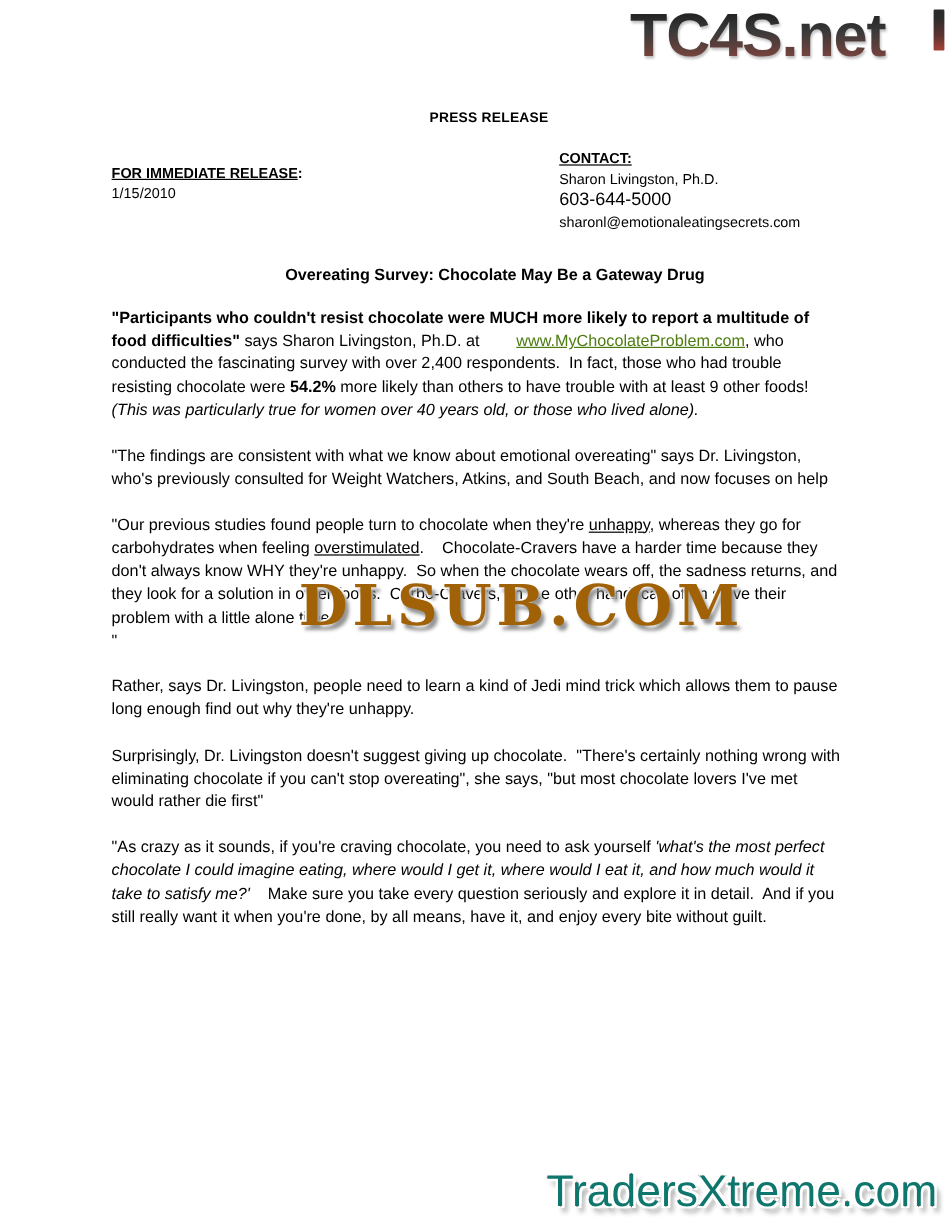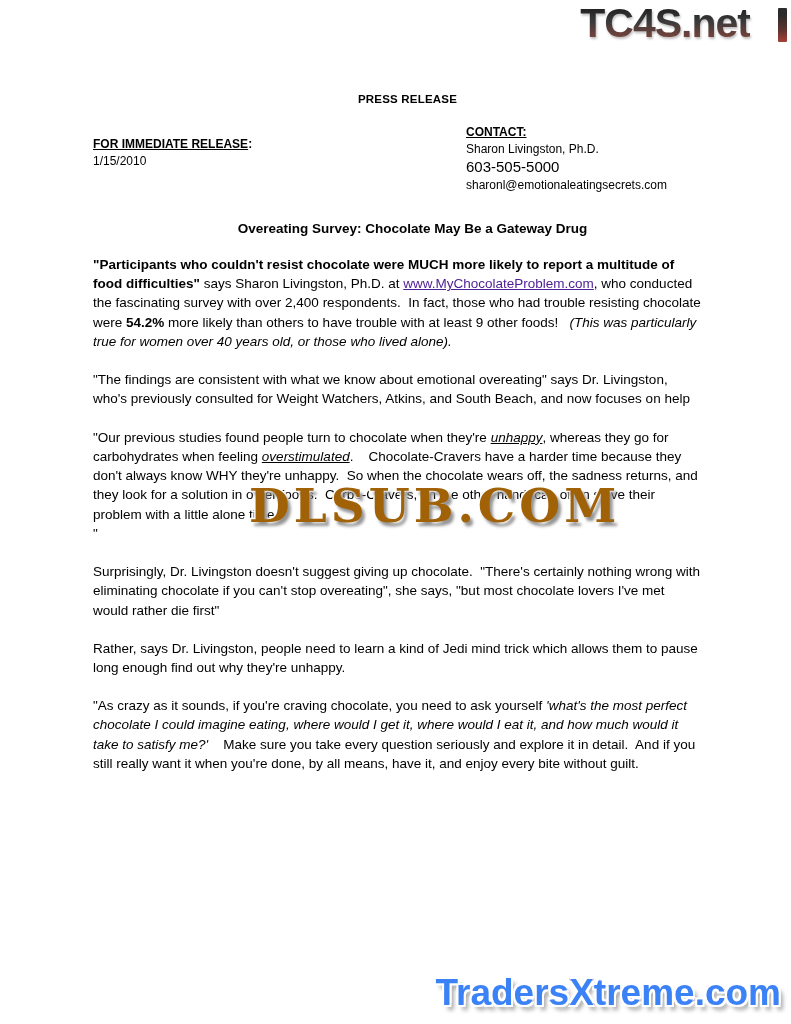--- a/index.html
+++ b/index.html
@@ -6,22 +6,22 @@
   .page{
     position:relative;
     width:791px;height:1024px;
     background:#ffffff;
     font-family:"Liberation Sans", sans-serif;
     color:#000;
     overflow:hidden;
   }
   
   .top-logo{
-    position:absolute; top:0px; right:41px;
-    font-size:41px; font-weight:bold; letter-spacing:-1px;
+    position:absolute; top:0px; right:53px;
+    font-size:51px; font-weight:bold; letter-spacing:-1px;
     background:linear-gradient(180deg,#1f1f1f 15%,#3a3a3a 45%,#6e423c 75%,#8a5047 95%);
     -webkit-background-clip:text; background-clip:text; color:transparent;
     filter:drop-shadow(1px 2px 1px rgba(0,0,0,0.25));
     text-align:right;
   }
   .top-red-bar{
     position:absolute; top:8px; left:778px; width:9px; height:34px;
     background:linear-gradient(180deg,#2c2c2c 20%,#5e342f 65%,#9c4036 95%);
     border-radius:1px;
   }
@@ -46,37 +46,37 @@
     text-align:center; font-size:13.5px; font-weight:bold;
   }
   .body{
     position:absolute; left:93px; top:255px; width:610px;
     font-size:13.5px; line-height:1.425;
   }
   .para{ margin:0 0 19px 0; white-space:pre-wrap; }
   .rt-normal{}
   .rt-bold{ font-weight:bold; }
   .rt-italic{ font-style:italic; }
-  .rt-italic-underline{ font-style:italic; text-decoration:underline; }
-  .rt-link{ color:#4c1d95; text-decoration:underline; cursor:pointer; }
+  .rt-italic-underline{ text-decoration:underline; }
+  .rt-link{ color:#4d7c0f; text-decoration:underline; cursor:pointer;margin-left:27px; }
   
   .watermark{
     position:absolute; left:249px; top:478px;
     font-family:"DejaVu Serif", serif;
     font-size:47px; font-weight:bold; letter-spacing:4px;
     color:#a16207;
     -webkit-text-stroke:3px #ffffff;
     paint-order:stroke fill;
     text-shadow:3px 4px 3px rgba(130,130,130,0.85);
   }
   
   .bottom-logo{
     position:absolute; top:972px; right:10px;
-    font-size:37px; font-weight:bold; letter-spacing:0px;
-    color:#3b82f6;
+    font-size:37px; font-weight:normal; letter-spacing:0px;
+    color:#0f766e;
     -webkit-text-stroke:1.5px #8f2326;
     paint-order:stroke fill;
     text-shadow:
       -2px -2px 0 #ffffff, 2px -2px 0 #ffffff,
       -2px  2px 0 #ffffff, 2px  2px 0 #ffffff,
        4px  5px 4px rgba(150,150,150,0.9);
   }
 </style>
 </head>
 <body>
@@ -89,32 +89,32 @@
   <div class="press-label">PRESS RELEASE</div>
 
   <div class="release-block">
     <div class="line1"><span class="u">FOR IMMEDIATE RELEASE</span><span class="b">:</span></div>
     <div class="release-date">1/15/2010</div>
   </div>
 
   <div class="contact-block">
     <div class="contact-label">CONTACT:</div>
     <div class="contact-name">Sharon Livingston, Ph.D.</div>
-    <div class="contact-phone">603-505-5000</div>
+    <div class="contact-phone">603-644-5000</div>
     <div class="contact-email">sharonl@emotionaleatingsecrets.com</div>
   </div>
 
   <h1 class="title">Overeating Survey: Chocolate May Be a Gateway Drug</h1>
 
   <div class="body">
     <p class="para"><span class="rt-bold">"Participants who couldn't resist chocolate were MUCH more likely to report a multitude of food difficulties"</span><span class="rt-normal"> says Sharon Livingston, Ph.D. at </span><a class="rt-link" href="#">www.MyChocolateProblem.com</a><span class="rt-normal">, who conducted the fascinating survey with over 2,400 respondents.  In fact, those who had trouble resisting chocolate were </span><span class="rt-bold">54.2%</span><span class="rt-normal"> more likely than others to have trouble with at least 9 other foods!   </span><span class="rt-italic">(This was particularly true for women over 40 years old, or those who lived alone).</span></p>
     <p class="para"><span class="rt-normal">"The findings are consistent with what we know about emotional overeating" says Dr. Livingston, who's previously consulted for Weight Watchers, Atkins, and South Beach, and now focuses on help</span></p>
     <p class="para"><span class="rt-normal">"Our previous studies found people turn to chocolate when they're </span><span class="rt-italic-underline">unhappy</span><span class="rt-normal">, whereas they go for carbohydrates when feeling </span><span class="rt-italic-underline">overstimulated</span><span class="rt-normal">.    Chocolate-Cravers have a harder time because they don't always know WHY they're unhappy.  So when the chocolate wears off, the sadness returns, and they look for a solution in other foods.  Carbo-Cravers, on the other hand, can often solve their problem with a little alone time. </span><br><span class="rt-normal">"</span></p>
+    <p class="para"><span class="rt-normal">Rather, says Dr. Livingston, people need to learn a kind of Jedi mind trick which allows them to pause long enough find out why they're unhappy.</span></p>
     <p class="para"><span class="rt-normal">Surprisingly, Dr. Livingston doesn't suggest giving up chocolate.  "There's certainly nothing wrong with eliminating chocolate if you can't stop overeating", she says, "but most chocolate lovers I've met would rather die first"</span></p>
-    <p class="para"><span class="rt-normal">Rather, says Dr. Livingston, people need to learn a kind of Jedi mind trick which allows them to pause long enough find out why they're unhappy.</span></p>
     <p class="para"><span class="rt-normal">"As crazy as it sounds, if you're craving chocolate, you need to ask yourself </span><span class="rt-italic">'what's the most perfect chocolate I could imagine eating, where would I get it, where would I eat it, and how much would it take to satisfy me?'</span><span class="rt-normal">    Make sure you take every question seriously and explore it in detail.  And if you still really want it when you're done, by all means, have it, and enjoy every bite without guilt.</span></p>
   </div>
 
   <div class="watermark">DLSUB.COM</div>
 
   <div class="bottom-logo">TradersXtreme.com</div>
 
 </div>
 
 </body></html>

